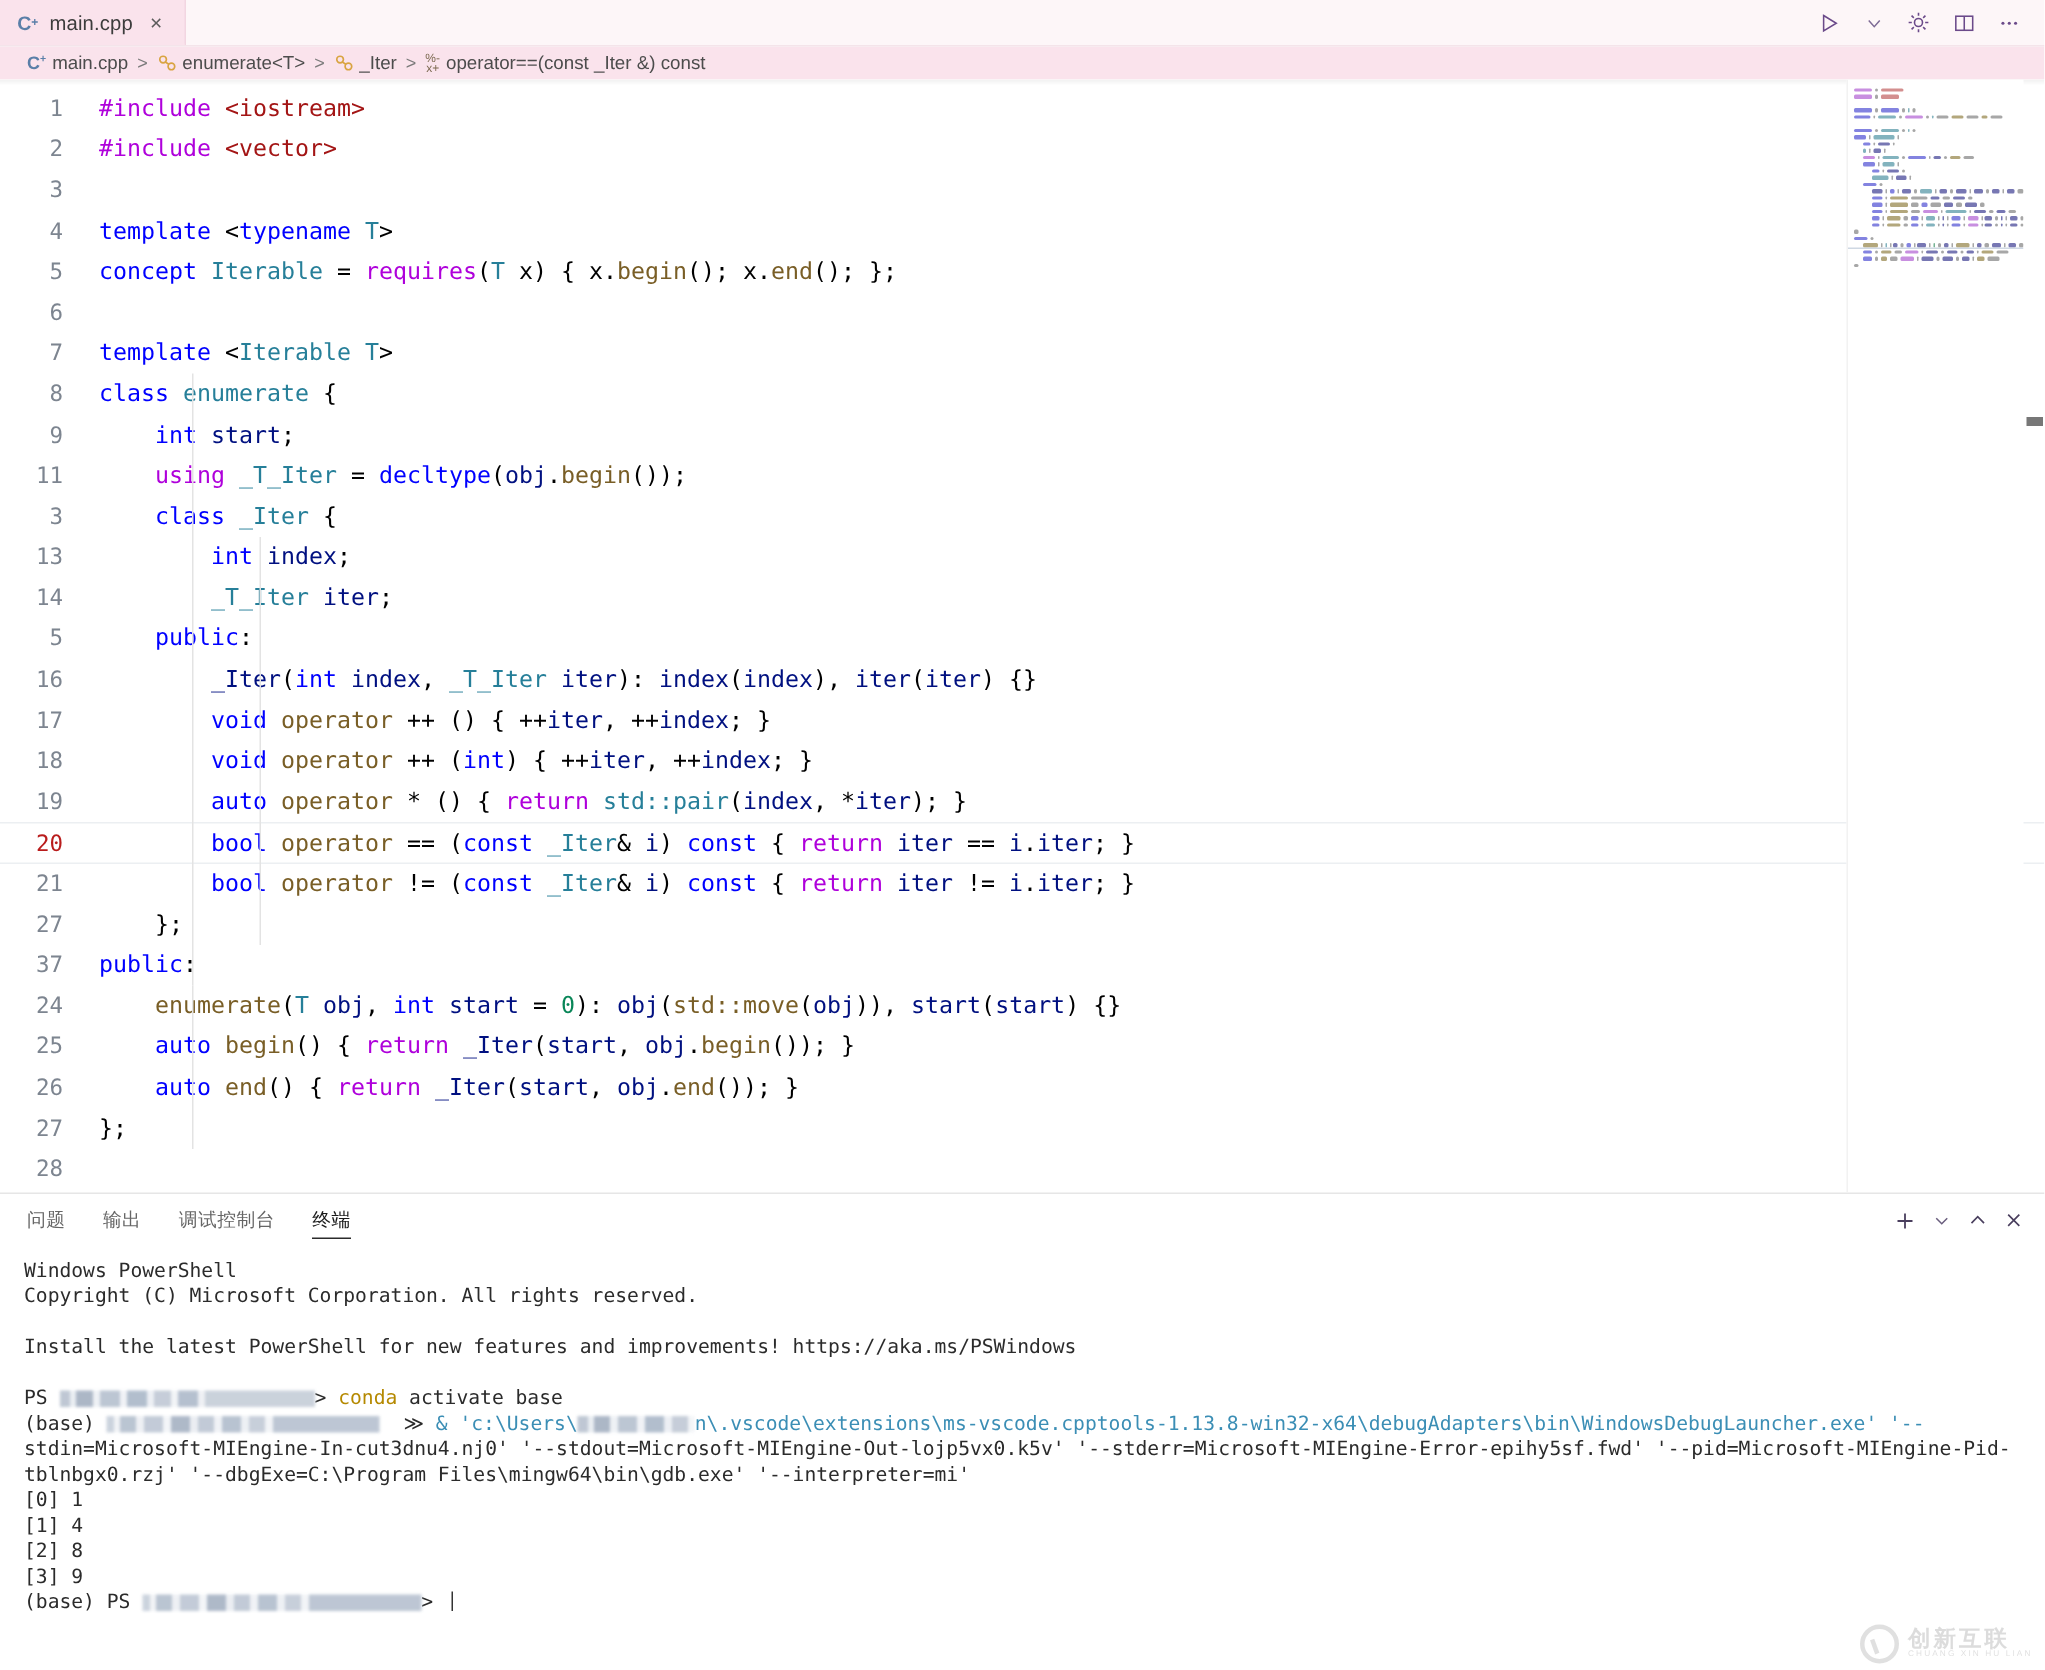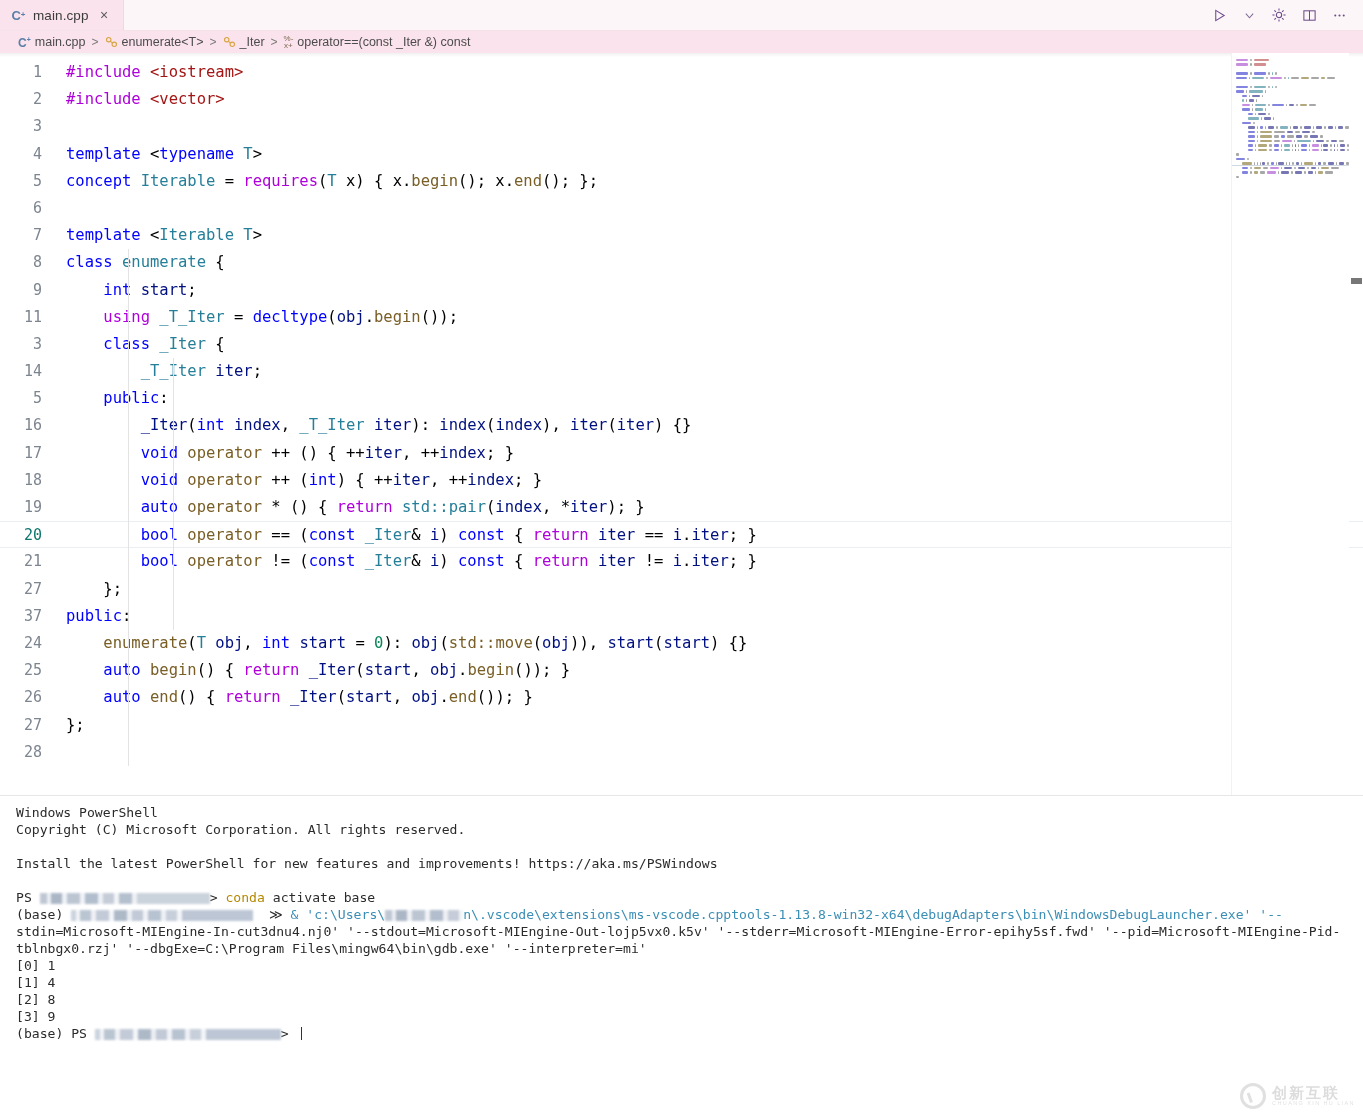--- a/index.html
+++ b/index.html
@@ -146,21 +146,21 @@
   .ln {
     width: 58px;
     text-align: right;
     padding-right: 16px;
     color: #7d8590;
     font-family: "DejaVu Sans Mono", monospace;
     font-size: 15px;
     flex: 0 0 58px;
     user-select: none;
   }
-  .ln.active { color: #0f766e; }
+  .ln.active { color: #b91c1c; }
   .code-text { padding-left: 8px; position: relative; }
 
   
   .guide {
     position: absolute;
     width: 1px;
     background: #e3e3e3;
     left: 0;
   }
 
@@ -470,20 +470,21 @@
         <div class="code-line"><span class="ln">2</span><span class="code-text"><span class="c-pre">#include</span><span class="c-punct"> </span><span class="c-str">&lt;vector&gt;</span></span></div>
         <div class="code-line"><span class="ln">3</span><span class="code-text"></span></div>
         <div class="code-line"><span class="ln">4</span><span class="code-text"><span class="c-kw">template</span><span class="c-punct"> &lt;</span><span class="c-kw">typename</span><span class="c-punct"> </span><span class="c-type">T</span><span class="c-punct">&gt;</span></span></div>
         <div class="code-line"><span class="ln">5</span><span class="code-text"><span class="c-kw">concept</span><span class="c-punct"> </span><span class="c-type">Iterable</span><span class="c-punct"> = </span><span class="c-kw2">requires</span><span class="c-punct">(</span><span class="c-type">T</span><span class="c-punct"> x) { x.</span><span class="c-fn">begin</span><span class="c-punct">(); x.</span><span class="c-fn">end</span><span class="c-punct">(); };</span></span></div>
         <div class="code-line"><span class="ln">6</span><span class="code-text"></span></div>
         <div class="code-line"><span class="ln">7</span><span class="code-text"><span class="c-kw">template</span><span class="c-punct"> &lt;</span><span class="c-type">Iterable</span><span class="c-punct"> </span><span class="c-type">T</span><span class="c-punct">&gt;</span></span></div>
         <div class="code-line"><span class="ln">8</span><span class="code-text"><span class="c-kw">class</span><span class="c-punct"> </span><span class="c-type">enumerate</span><span class="c-punct"> {</span></span></div>
         <div class="code-line"><span class="ln">9</span><span class="code-text"><span class="c-punct">    </span><span class="c-kw">int</span><span class="c-punct"> </span><span class="c-var">start</span><span class="c-punct">;</span></span></div>
         <div class="code-line"><span class="ln">11</span><span class="code-text"><span class="c-punct">    </span><span class="c-kw2">using</span><span class="c-punct"> </span><span class="c-type">_T_Iter</span><span class="c-punct"> = </span><span class="c-kw">decltype</span><span class="c-punct">(</span><span class="c-var">obj</span><span class="c-punct">.</span><span class="c-fn">begin</span><span class="c-punct">());</span></span></div>
         <div class="code-line"><span class="ln">3</span><span class="code-text"><span class="c-punct">    </span><span class="c-kw">class</span><span class="c-punct"> </span><span class="c-type">_Iter</span><span class="c-punct"> {</span></span></div>
+        <div class="code-line"><span class="ln">13</span><span class="code-text"><span class="c-punct">        </span><span class="c-kw">int</span><span class="c-punct"> </span><span class="c-var">index</span><span class="c-punct">;</span></span></div>
         <div class="code-line"><span class="ln">14</span><span class="code-text"><span class="c-punct">        </span><span class="c-type">_T_Iter</span><span class="c-punct"> </span><span class="c-var">iter</span><span class="c-punct">;</span></span></div>
         <div class="code-line"><span class="ln">5</span><span class="code-text"><span class="c-punct">    </span><span class="c-kw">public</span><span class="c-punct">:</span></span></div>
         <div class="code-line"><span class="ln">16</span><span class="code-text"><span class="c-punct">        </span><span class="c-var">_Iter</span><span class="c-punct">(</span><span class="c-kw">int</span><span class="c-punct"> </span><span class="c-var">index</span><span class="c-punct">, </span><span class="c-type">_T_Iter</span><span class="c-punct"> </span><span class="c-var">iter</span><span class="c-punct">): </span><span class="c-var">index</span><span class="c-punct">(</span><span class="c-var">index</span><span class="c-punct">), </span><span class="c-var">iter</span><span class="c-punct">(</span><span class="c-var">iter</span><span class="c-punct">) {}</span></span></div>
         <div class="code-line"><span class="ln">17</span><span class="code-text"><span class="c-punct">        </span><span class="c-kw">void</span><span class="c-punct"> </span><span class="c-fn">operator</span><span class="c-punct"> ++ () { ++</span><span class="c-var">iter</span><span class="c-punct">, ++</span><span class="c-var">index</span><span class="c-punct">; }</span></span></div>
         <div class="code-line"><span class="ln">18</span><span class="code-text"><span class="c-punct">        </span><span class="c-kw">void</span><span class="c-punct"> </span><span class="c-fn">operator</span><span class="c-punct"> ++ (</span><span class="c-kw">int</span><span class="c-punct">) { ++</span><span class="c-var">iter</span><span class="c-punct">, ++</span><span class="c-var">index</span><span class="c-punct">; }</span></span></div>
         <div class="code-line"><span class="ln">19</span><span class="code-text"><span class="c-punct">        </span><span class="c-kw">auto</span><span class="c-punct"> </span><span class="c-fn">operator</span><span class="c-punct"> * () { </span><span class="c-kw2">return</span><span class="c-punct"> </span><span class="c-type">std::pair</span><span class="c-punct">(</span><span class="c-var">index</span><span class="c-punct">, *</span><span class="c-var">iter</span><span class="c-punct">); }</span></span></div>
         <div class="code-line current"><span class="ln active">20</span><span class="code-text"><span class="c-punct">        </span><span class="c-kw">bool</span><span class="c-punct"> </span><span class="c-fn">operator</span><span class="c-punct"> == (</span><span class="c-kw">const</span><span class="c-punct"> </span><span class="c-type">_Iter</span><span class="c-punct">&amp; </span><span class="c-var">i</span><span class="c-punct">) </span><span class="c-kw">const</span><span class="c-punct"> { </span><span class="c-kw2">return</span><span class="c-punct"> </span><span class="c-var">iter</span><span class="c-punct"> == </span><span class="c-var">i</span><span class="c-punct">.</span><span class="c-var">iter</span><span class="c-punct">; }</span></span></div>
         <div class="code-line"><span class="ln">21</span><span class="code-text"><span class="c-punct">        </span><span class="c-kw">bool</span><span class="c-punct"> </span><span class="c-fn">operator</span><span class="c-punct"> != (</span><span class="c-kw">const</span><span class="c-punct"> </span><span class="c-type">_Iter</span><span class="c-punct">&amp; </span><span class="c-var">i</span><span class="c-punct">) </span><span class="c-kw">const</span><span class="c-punct"> { </span><span class="c-kw2">return</span><span class="c-punct"> </span><span class="c-var">iter</span><span class="c-punct"> != </span><span class="c-var">i</span><span class="c-punct">.</span><span class="c-var">iter</span><span class="c-punct">; }</span></span></div>
         <div class="code-line"><span class="ln">27</span><span class="code-text"><span class="c-punct">    };</span></span></div>
         <div class="code-line"><span class="ln">37</span><span class="code-text"><span class="c-kw">public</span><span class="c-punct">:</span></span></div>
@@ -759,20 +760,49 @@
         </div>
         <div class="mm-line" style="padding-left: 4px;"></div>
         <div class="mm-slider"></div>
     </div>
     <div class="v-scrollbar">
       <div class="v-scroll-thumb"></div>
     </div>
   </div>
 
   <div class="panel">
+    <div class="panel-header">
+      <div class="panel-tab">问题</div>
+      <div class="panel-tab">输出</div>
+      <div class="panel-tab">调试控制台</div>
+      <div class="panel-tab active">终端</div>
+
+      <div class="panel-actions">
+        <span class="pa-icon">
+          <svg width="14" height="14" viewBox="0 0 14 14">
+              <path d="M7 2 L7 12 M2 7 L12 7" stroke="#4a3f5e" stroke-width="1.2"></path>
+            </svg>
+        </span>
+        <span class="pa-icon">
+          <svg width="11" height="11" viewBox="0 0 12 12">
+              <path d="M2 4.5 L6 8.5 L10 4.5" fill="none" stroke="#6a5e7e" stroke-width="1.1"></path>
+            </svg>
+        </span>
+        <span class="pa-icon">
+          <svg width="13" height="13" viewBox="0 0 14 14">
+              <path d="M2.5 9 L7 4.5 L11.5 9" fill="none" stroke="#4a3f5e" stroke-width="1.2"></path>
+            </svg>
+        </span>
+        <span class="pa-icon">
+          <svg width="13" height="13" viewBox="0 0 14 14">
+              <path d="M3 3 L11 11 M11 3 L3 11" stroke="#4a3f5e" stroke-width="1.2"></path>
+            </svg>
+        </span>
+      </div>
+    </div>
 
     <div class="panel-body">
       <div class="terminal" id="terminal"><div class="t-line"><span>Windows PowerShell</span></div><div class="t-line"><span>Copyright (C) Microsoft Corporation. All rights reserved.</span></div><div class="t-blank"></div><div class="t-line"><span>Install the latest PowerShell for new features and improvements! https://aka.ms/PSWindows</span></div><div class="t-blank"></div><div class="t-line"><span>PS </span><span class="t-redact" style="width: 170px;"></span><span>&gt; </span><span class="t-yellow">conda</span><span> activate base</span></div><div class="t-line"><span>(base) </span><span class="t-redact r2" style="width: 182px;"></span><span>  ≫ </span><span class="t-cyan">&amp; 'c:\Users\</span><span class="t-redact" style="width: 78px;"></span><span class="t-cyan">n\.vscode\extensions\ms-vscode.cpptools-1.13.8-win32-x64\debugAdapters\bin\WindowsDebugLauncher.exe' '--</span></div><div class="t-line"><span>stdin=Microsoft-MIEngine-In-cut3dnu4.nj0' '--stdout=Microsoft-MIEngine-Out-lojp5vx0.k5v' '--stderr=Microsoft-MIEngine-Error-epihy5sf.fwd' '--pid=Microsoft-MIEngine-Pid-</span></div><div class="t-line"><span>tblnbgx0.rzj' '--dbgExe=C:\Program Files\mingw64\bin\gdb.exe' '--interpreter=mi'</span></div><div class="t-line"><span>[0] 1</span></div><div class="t-line"><span>[1] 4</span></div><div class="t-line"><span>[2] 8</span></div><div class="t-line"><span>[3] 9</span></div><div class="t-line"><span>(base) PS </span><span class="t-redact r2" style="width: 186px;"></span><span>&gt; </span><span class="t-cursor"></span></div></div>
 
     </div>
 
     <div class="watermark">
       <span class="wm-mark"></span>
       <span class="wm-txt">
         <span class="wm-cn">创新互联</span>

